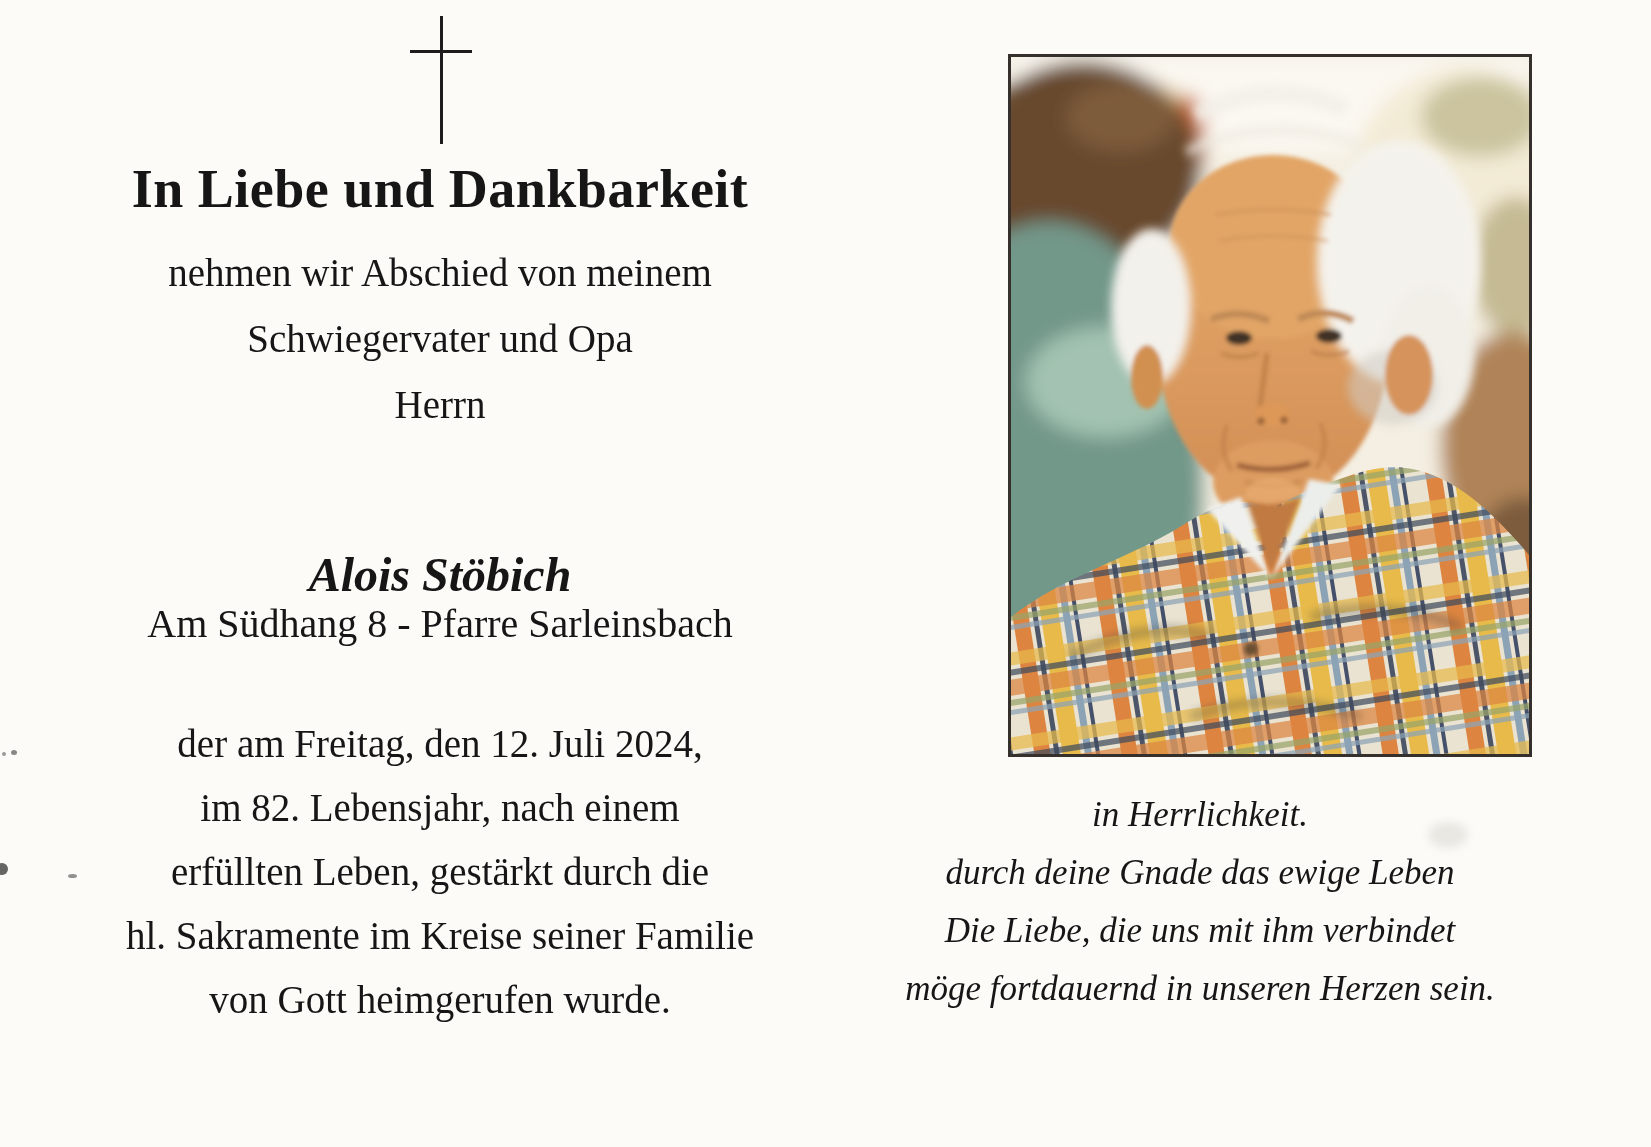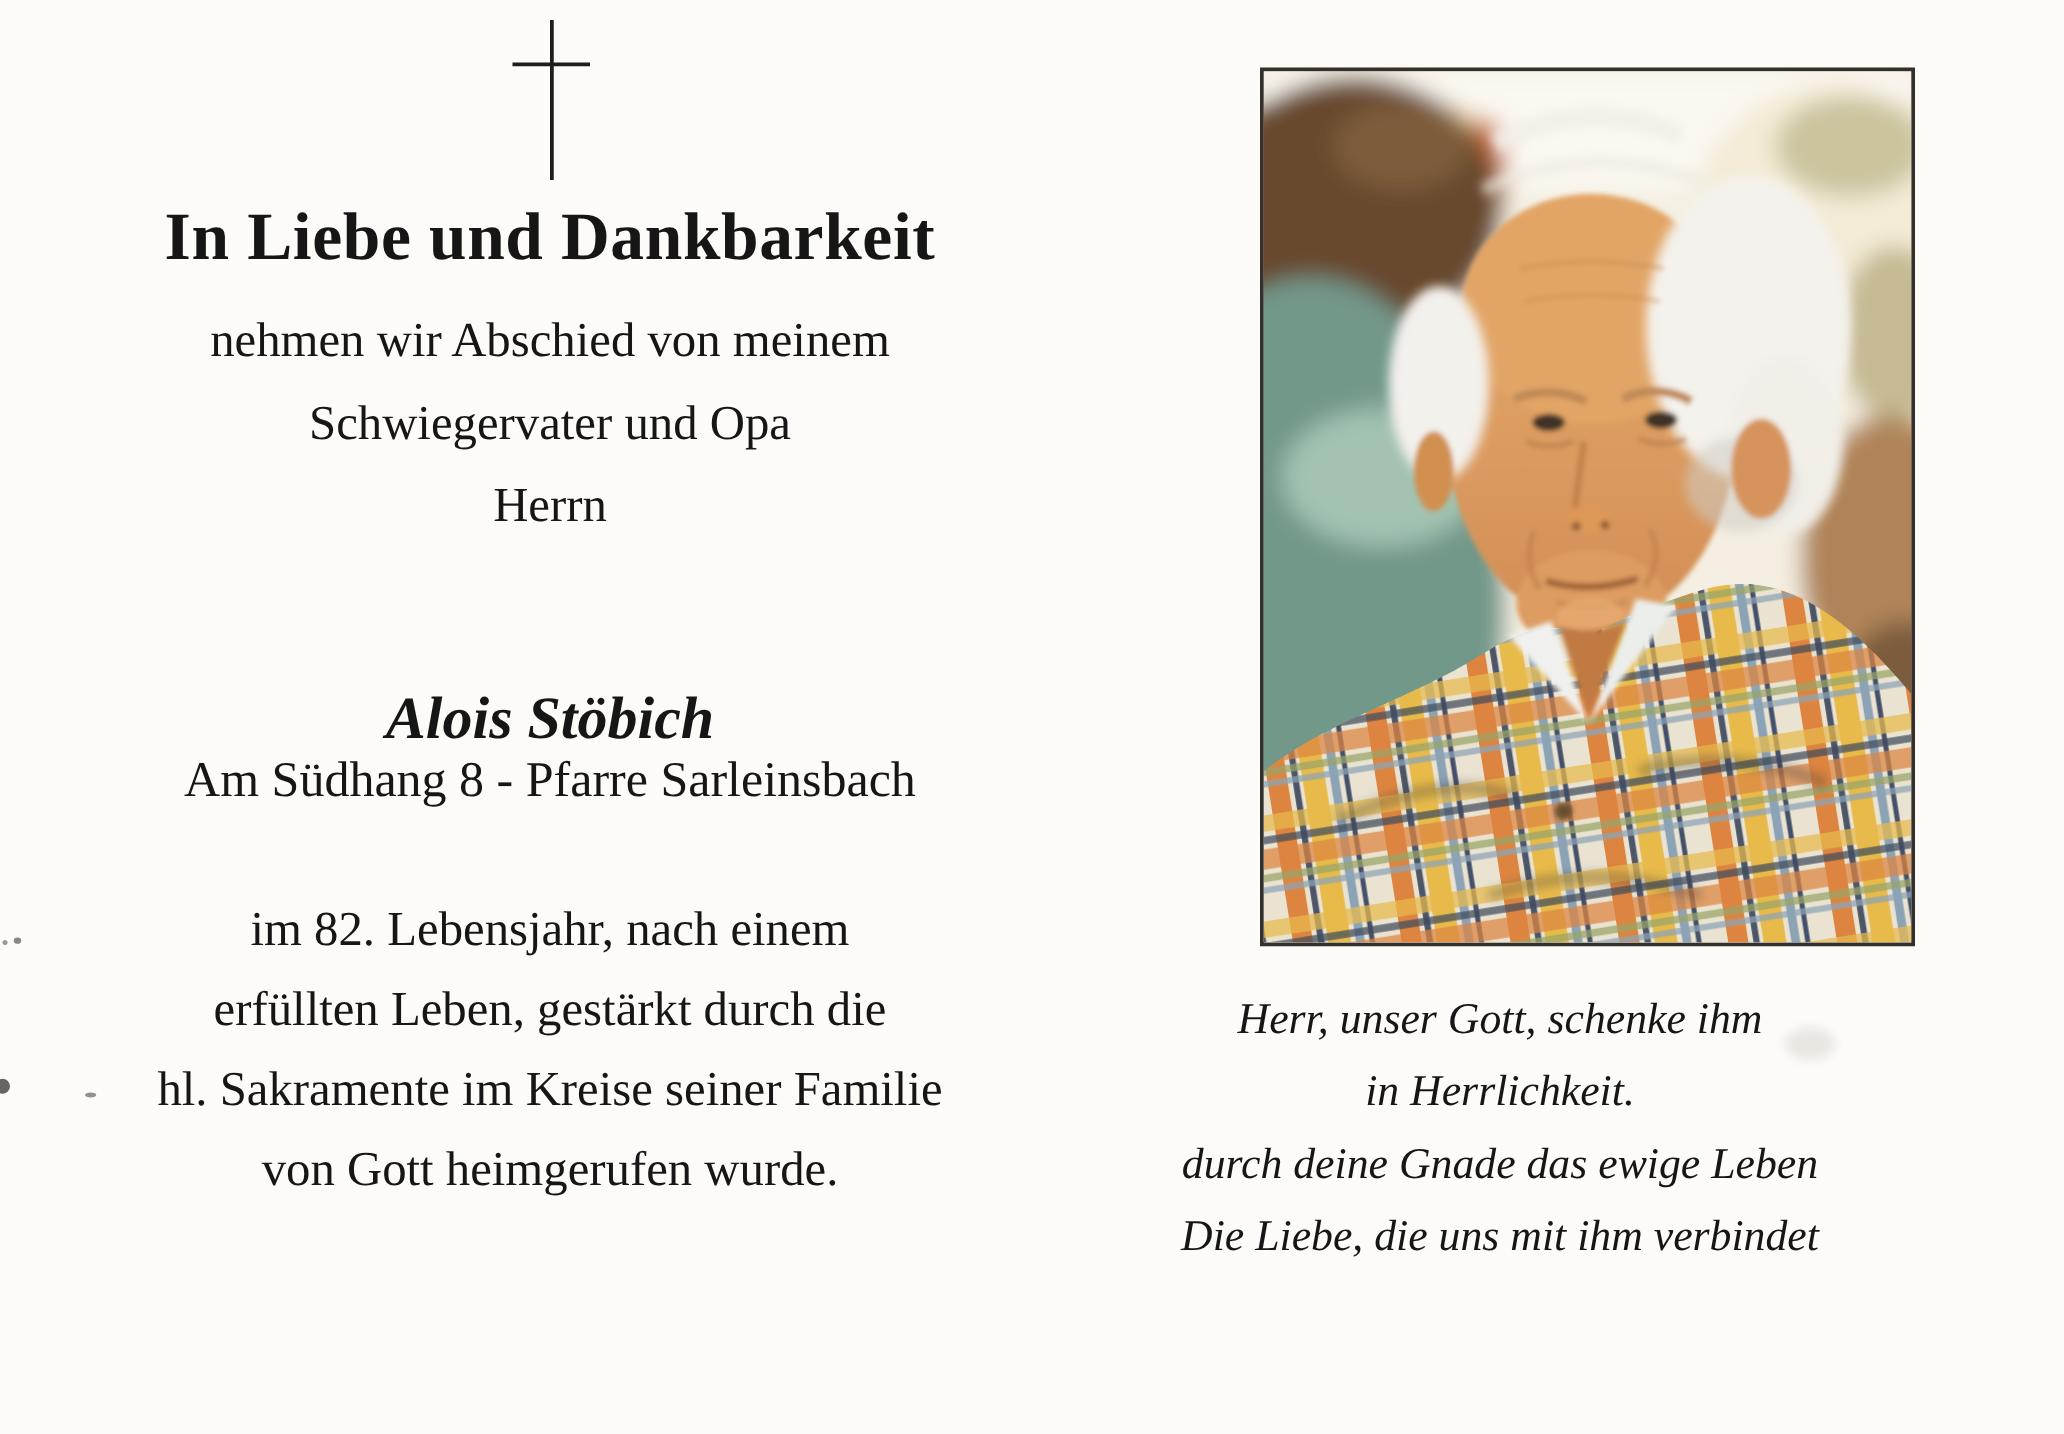--- a/index.html
+++ b/index.html
@@ -51,20 +51,21 @@
   <div class="line">nehmen wir Abschied von meinem</div>
   <div class="line">Schwiegervater und Opa</div>
   <div class="line">Herrn</div>
 </div>
 
 <div class="abs left-col name">Alois Stöbich</div>
 
 <div class="abs left-col address">Am Südhang 8 - Pfarre Sarleinsbach</div>
 
 <div class="abs left-col obituary">
+  <div class="line">der am Freitag, den 12. Juli 2024,</div>
   <div class="line">im 82. Lebensjahr, nach einem</div>
   <div class="line">erfüllten Leben, gestärkt durch die</div>
   <div class="line">hl. Sakramente im Kreise seiner Familie</div>
   <div class="line">von Gott heimgerufen wurde.</div>
 </div>
 
 <div class="abs photo-frame">
   <svg viewBox="0 0 518 697" aria-hidden="true">
     <defs>
       <filter id="b9" x="-30%" y="-30%" width="160%" height="160%">
@@ -173,23 +174,23 @@
         <path d="M60,600 Q140,560 200,580" stroke="#3a3a3a" stroke-width="10" fill="none"></path>
         <path d="M300,560 Q380,540 450,570" stroke="#3a3a3a" stroke-width="10" fill="none"></path>
         <path d="M180,660 Q260,630 350,660" stroke="#3a3a3a" stroke-width="9" fill="none"></path>
       </g>
       <circle cx="240" cy="592" r="7" fill="#6b4f33" filter="url(#b2)"></circle>
     </g>
   </svg>
 </div>
 
 <div class="abs prayer">
-  <div class="line">Herr, unser Gott, schenke ihm</div>
   <div class="line">in Herrlichkeit.</div>
   <div class="line">durch deine Gnade das ewige Leben</div>
   <div class="line">Die Liebe, die uns mit ihm verbindet</div>
+  <div class="line">möge fortdauernd in unseren Herzen sein.</div>
 </div>
 
 <div class="abs artifact" style="left:2px;top:752px;width:4px;height:4px;opacity:.55"></div>
 <div class="abs artifact" style="left:11px;top:750px;width:6px;height:5px;opacity:.65"></div>
 <div class="abs artifact" style="left:-4px;top:863px;width:12px;height:12px;opacity:.85"></div>
 <div class="abs artifact" style="left:68px;top:874px;width:9px;height:4px;opacity:.6"></div>
 <div class="abs smudge" style="left:1428px;top:822px;width:40px;height:26px;"></div>
 
 </body></html>

